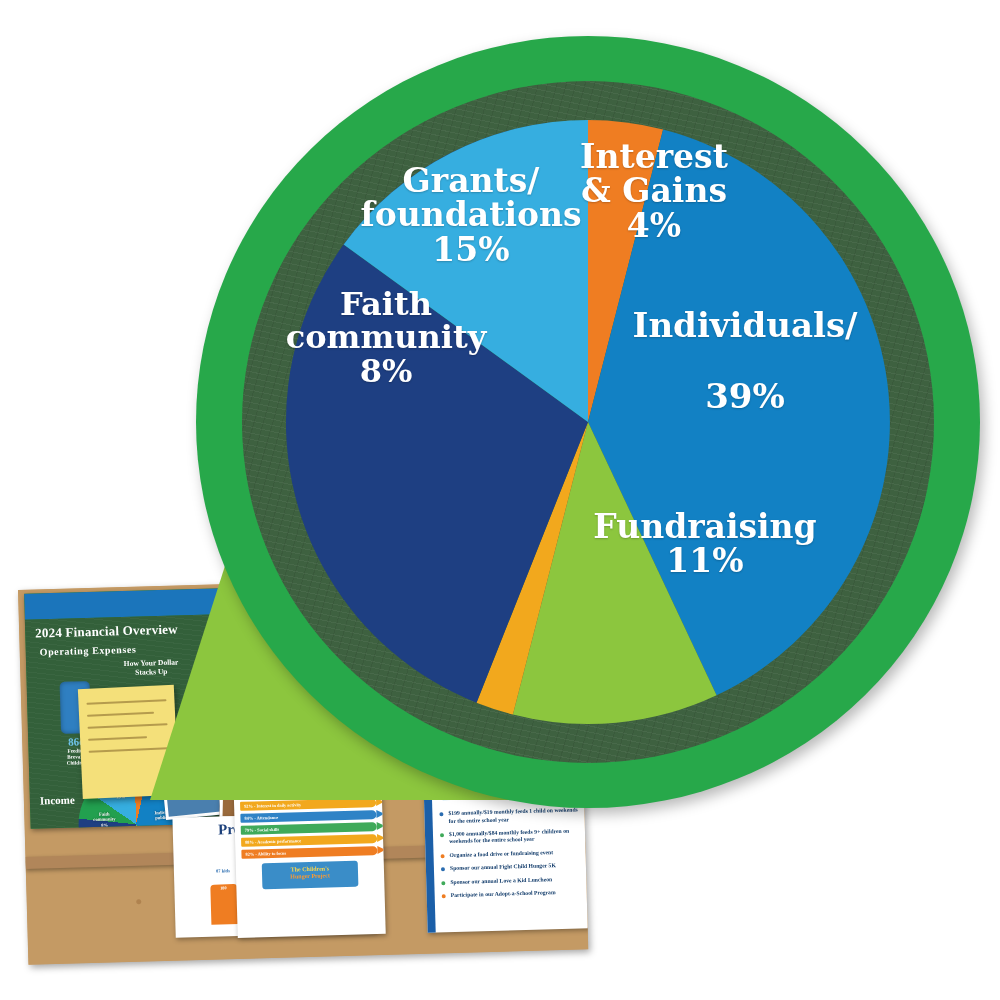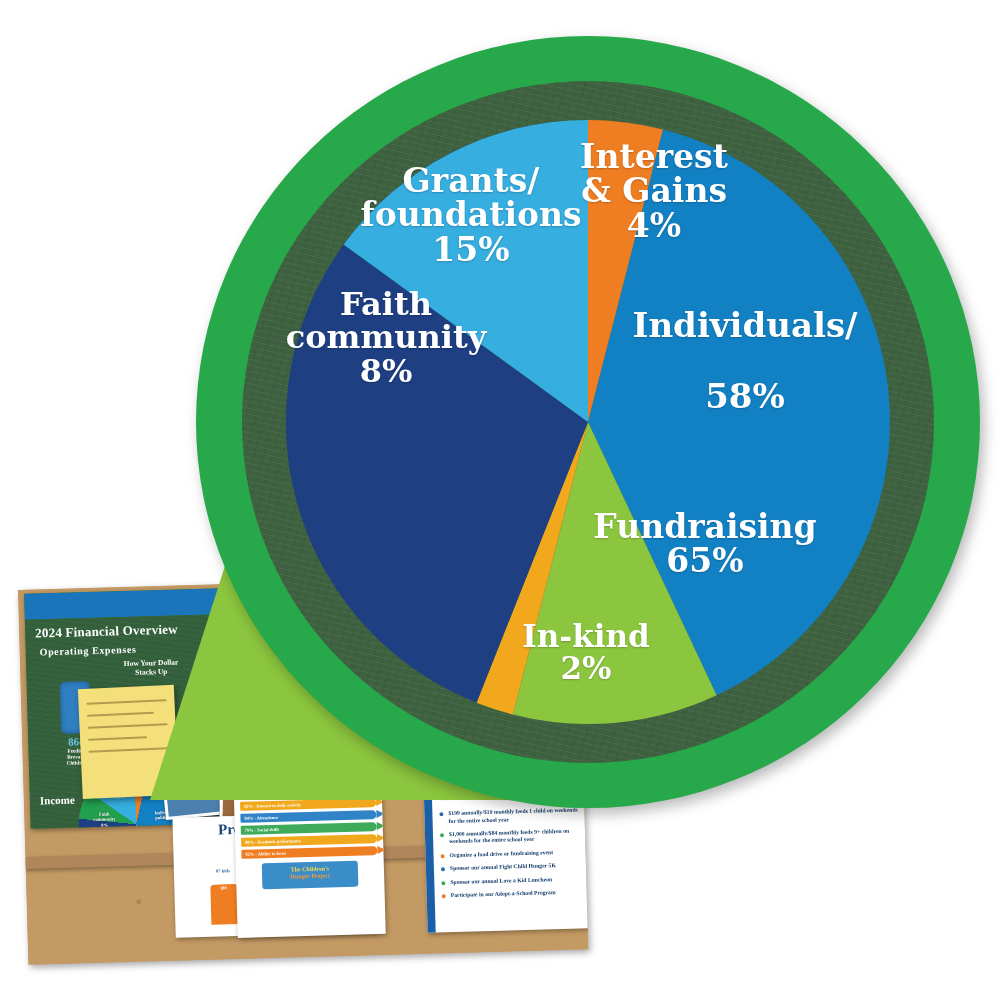--- a/index.html
+++ b/index.html
@@ -269,32 +269,28 @@
 
     <div class="pie-label" style="left:378px;top:104px;width:160px;font-size:33px">
       <span>Interest</span><br>
       <span>&amp; Gains</span><br>
       <span>4%</span>
     </div>
 
     <div class="pie-label" style="left:424px;top:272px;width:250px;font-size:34px">
       <span>Individuals/</span><br>
       <br>
-      <span>58%</span>
+      <span>39%</span>
     </div>
 
     <div class="pie-label" style="left:394px;top:474px;width:230px;font-size:33px">
       <span>Fundraising</span><br>
-      <span>65%</span>
-    </div>
-
-    <div class="pie-label" style="left:300px;top:584px;width:180px;font-size:31px">
-      <span>In-kind</span><br>
-      <span>2%</span>
-    </div>
+      <span>11%</span>
+    </div>
+
 
 
     <div class="pie-label" style="left:78px;top:252px;width:224px;font-size:32px">
       <span>Faith</span><br>
       <span>community</span><br>
       <span>8%</span>
     </div>
 
     <div class="pie-label" style="left:160px;top:128px;width:230px;font-size:33px">
       <span>Grants/</span><br>

